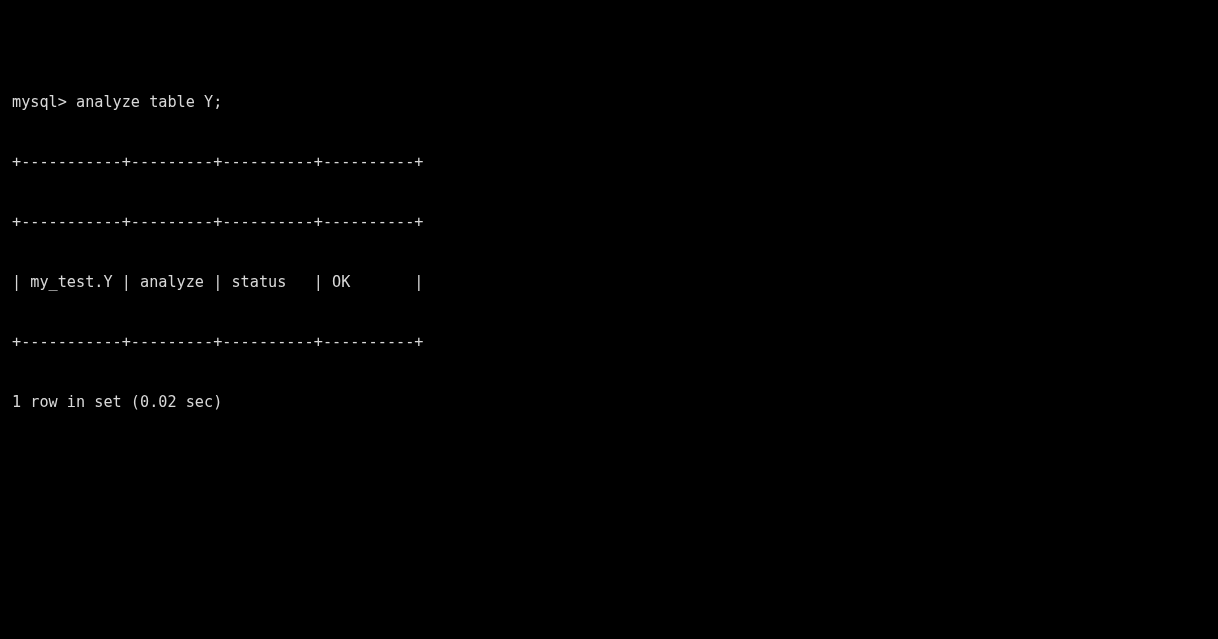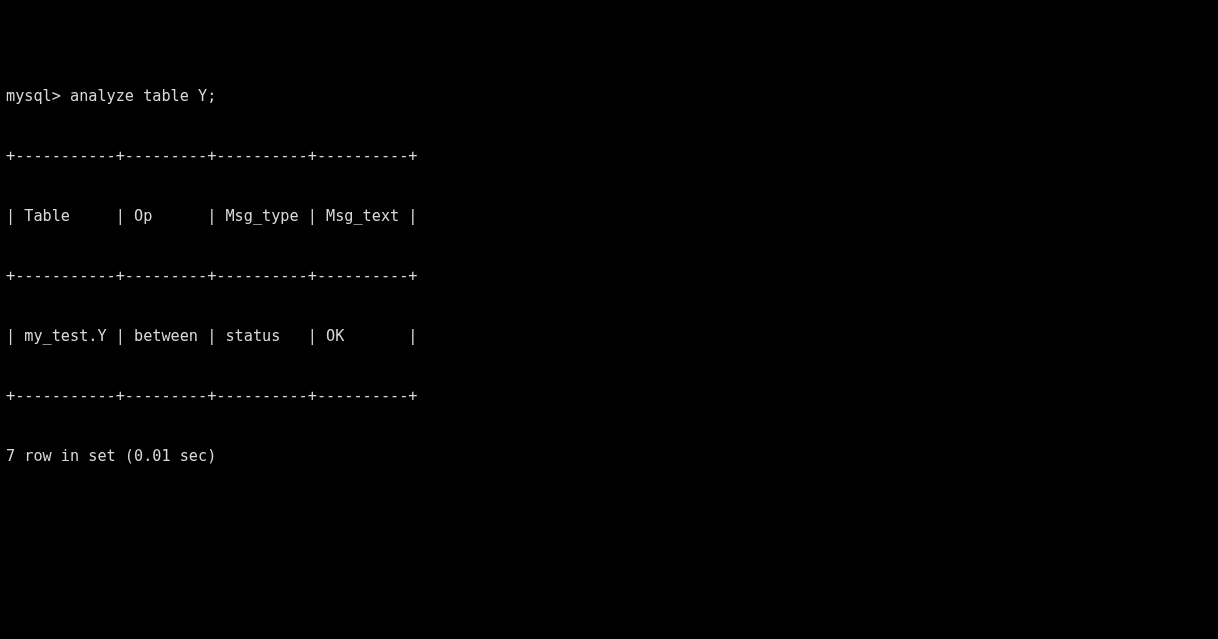--- a/index.html
+++ b/index.html
@@ -14,45 +14,44 @@
   }
   #terminal {
     font-family: "DejaVu Sans Mono", "Liberation Mono", monospace;
     font-size: 15.2px;
     line-height: 20px;
     letter-spacing: 0;
     color: #d8d8d8;
     background: #000000;
     width: 1218px;
     height: 639px;
-    padding: 6px;
+    padding: 12px;
     margin: 0;
     white-space: pre;
     box-sizing: border-box;
     -webkit-font-smoothing: none;
   }
   .line {
     height: 20px;
     white-space: pre;
     display: block;
   }
 </style>
 </head>
 <body>
 
 <div id="terminal">
 
   
   <span class="line">mysql&gt; analyze table Y;</span>
   <span class="line">+-----------+---------+----------+----------+</span>
-  <span class="line">| Table     | Op      | Msg_type | Msg_text |</span>
   <span class="line">+-----------+---------+----------+----------+</span>
-  <span class="line">| my_test.Y | between | status   | OK       |</span>
+  <span class="line">| my_test.Y | analyze | status   | OK       |</span>
   <span class="line">+-----------+---------+----------+----------+</span>
-  <span class="line">7 row in set (0.01 sec)</span>
+  <span class="line">1 row in set (0.02 sec)</span>
   <span class="line"> </span>
 
   
   
   
   
   
   
   
   

